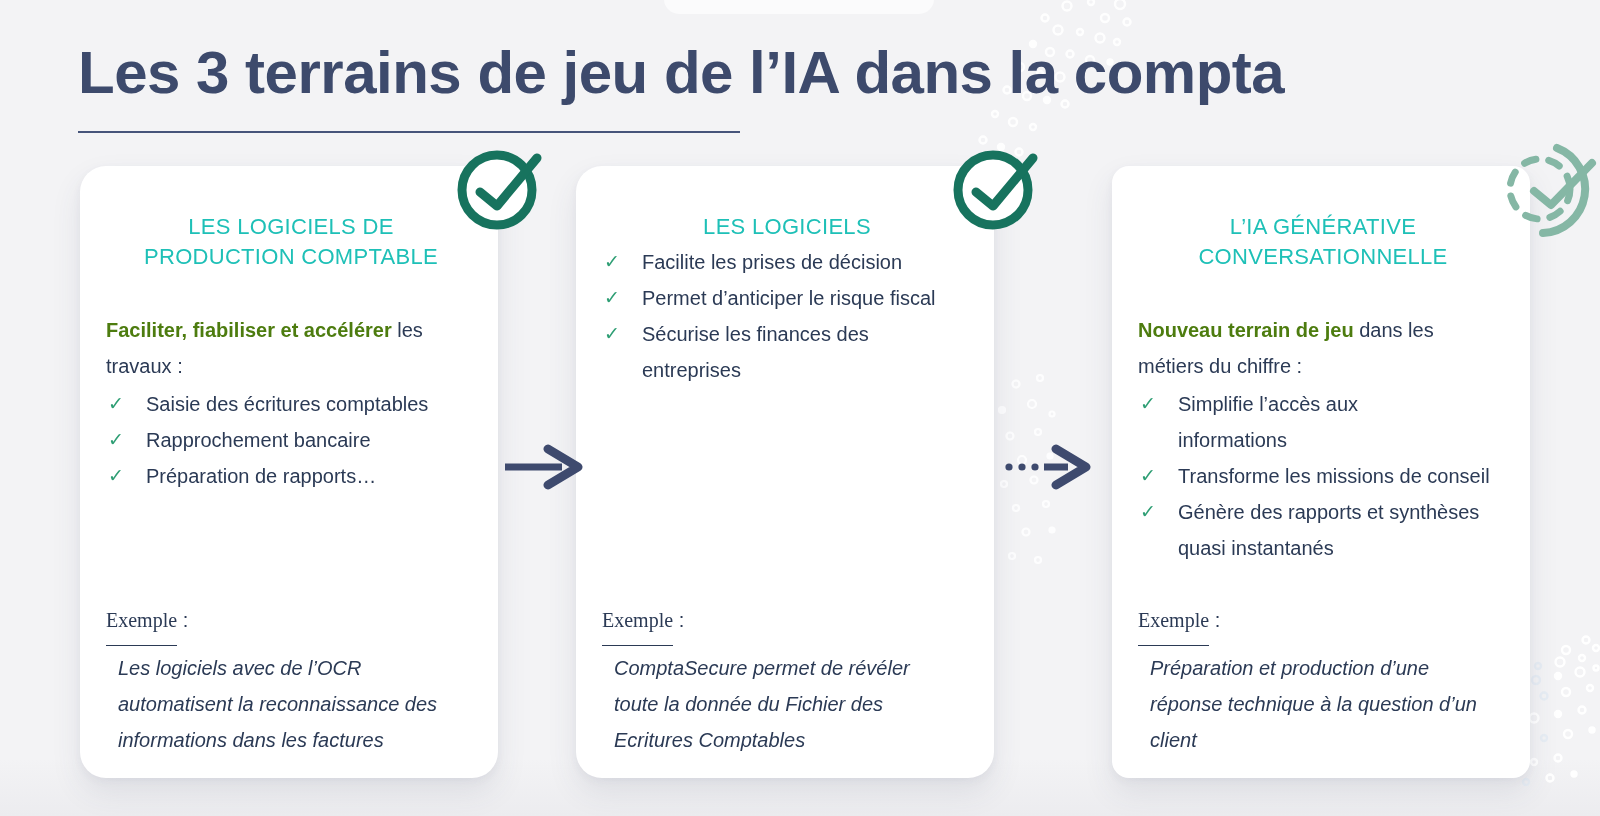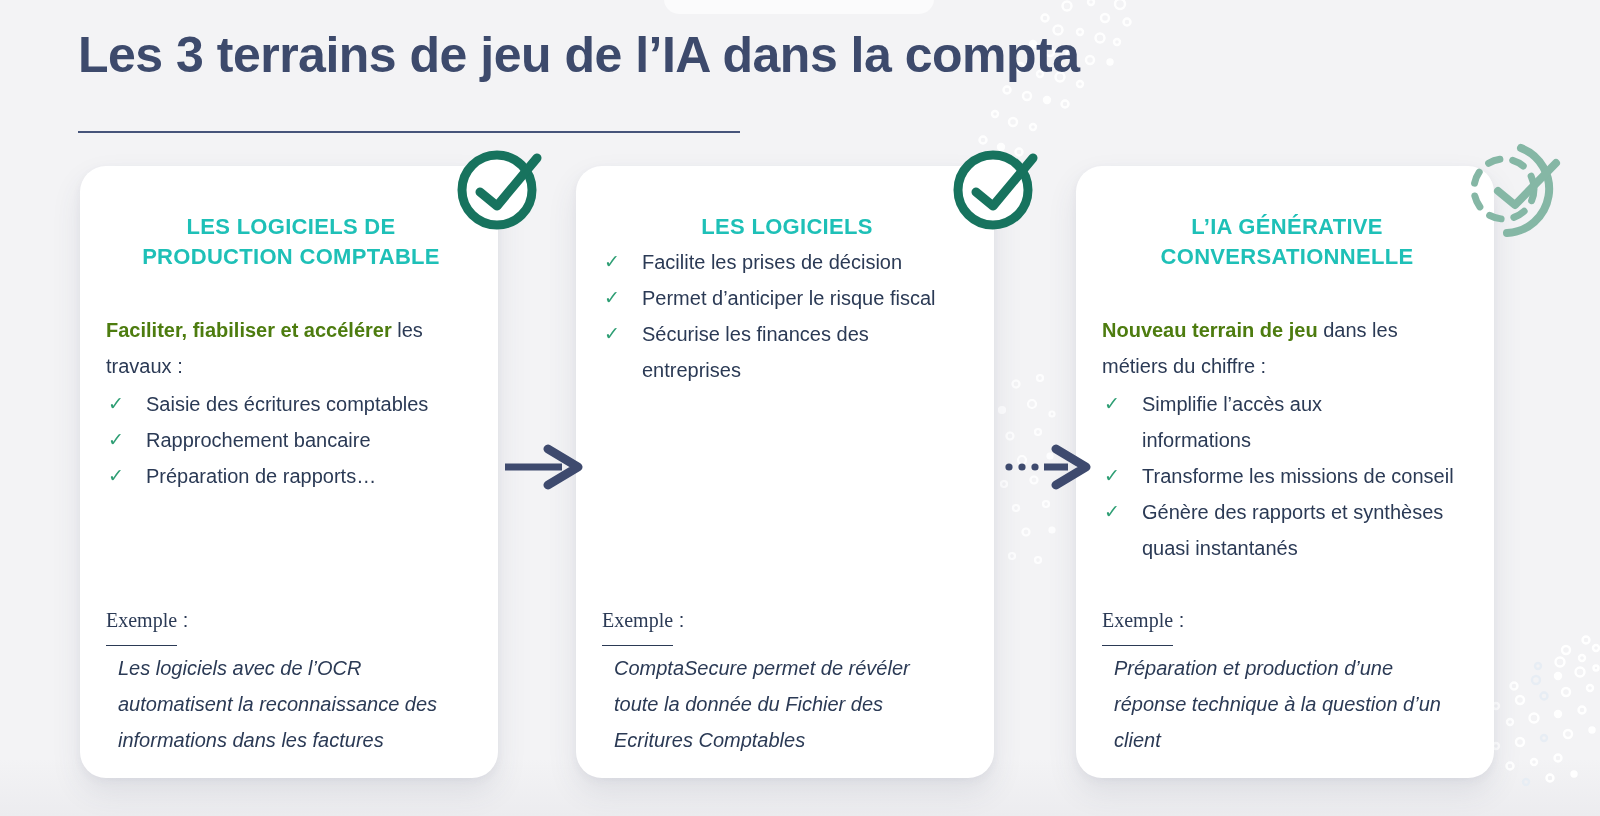--- a/index.html
+++ b/index.html
@@ -12,46 +12,46 @@
     overflow:hidden; color:#2b3a55;
   }
 
   .bg-shape {
     position:absolute; left:664px; top:-16px; width:270px; height:30px;
     border-radius:15px; background:#fbfbfc;
   }
   .dots { position:absolute; pointer-events:none; }
 
   .page-title {
-    position:absolute; left:78px; top:26px; margin:0;
-    font-size:50px; font-weight:700; letter-spacing:-0.5px;
+    position:absolute; left:78px; top:38px; margin:0;
+    font-size:60px; font-weight:700; letter-spacing:-0.5px;
     color:#3d4a6c;
   }
   .title-rule {
     position:absolute; left:78px; top:131px; width:662px; height:2px;
     background:#46547a;
   }
 
   .card {
     position:absolute; top:166px; width:418px; height:612px;
     background:#ffffff; border-radius:26px;
     box-shadow:0 14px 30px rgba(55,65,95,0.10), 0 3px 8px rgba(55,65,95,0.05);
   }
   .card-1 { left:80px; }
   .card-2 { left:576px; }
-  .card-3 { left:1076px; }
+  .card-3 { left:1112px;border-radius:17px; }
 
   .badge { position:absolute; top:-28px; right:-53px; width:96px; height:96px; z-index:4; }
   .badge-dashed { position:absolute; top:-25px; right:-88px; width:112px; height:100px; z-index:4; }
 
   .card-inner { padding:46px 22px 0 26px; }
 
   .card-title {
     margin:0; text-align:center;
-    font-size:22px; line-height:30px; font-weight:700; letter-spacing:0.3px;
+    font-size:22px; line-height:30px; font-weight:400; letter-spacing:0.3px;
     color:#1ec0b7;
   }
   .card-title span { display:block; }
 
   .intro {
     margin:40px 0 0 0; font-size:20px; line-height:36px;
     white-space:pre-line; color:#2b3a55;
   }
   .intro b { color:#4d7c0f; }
 

